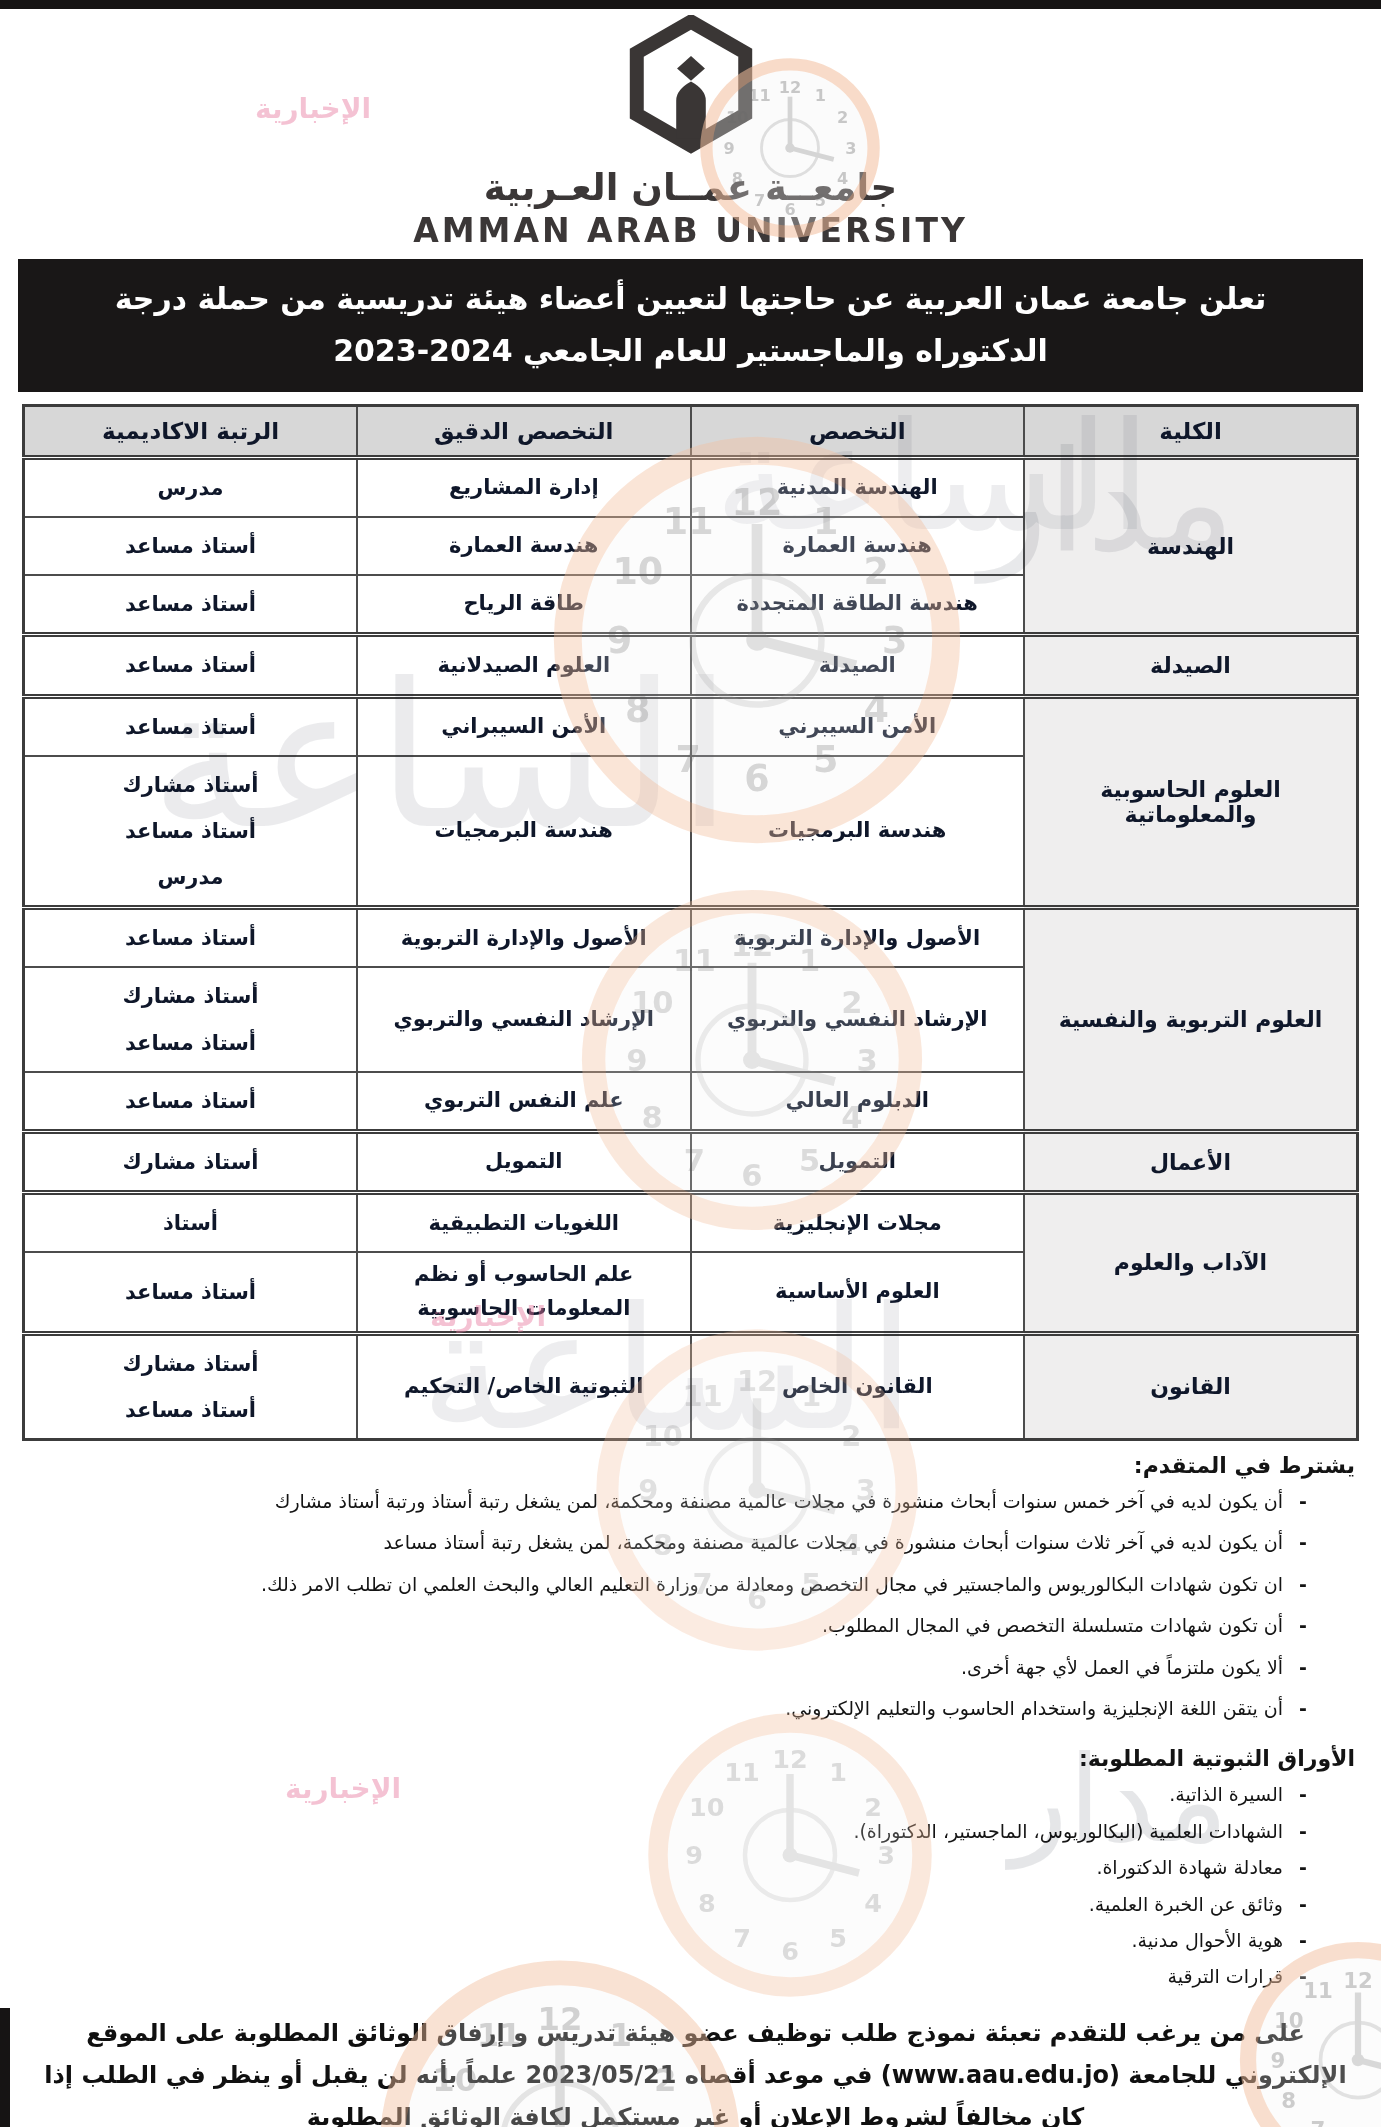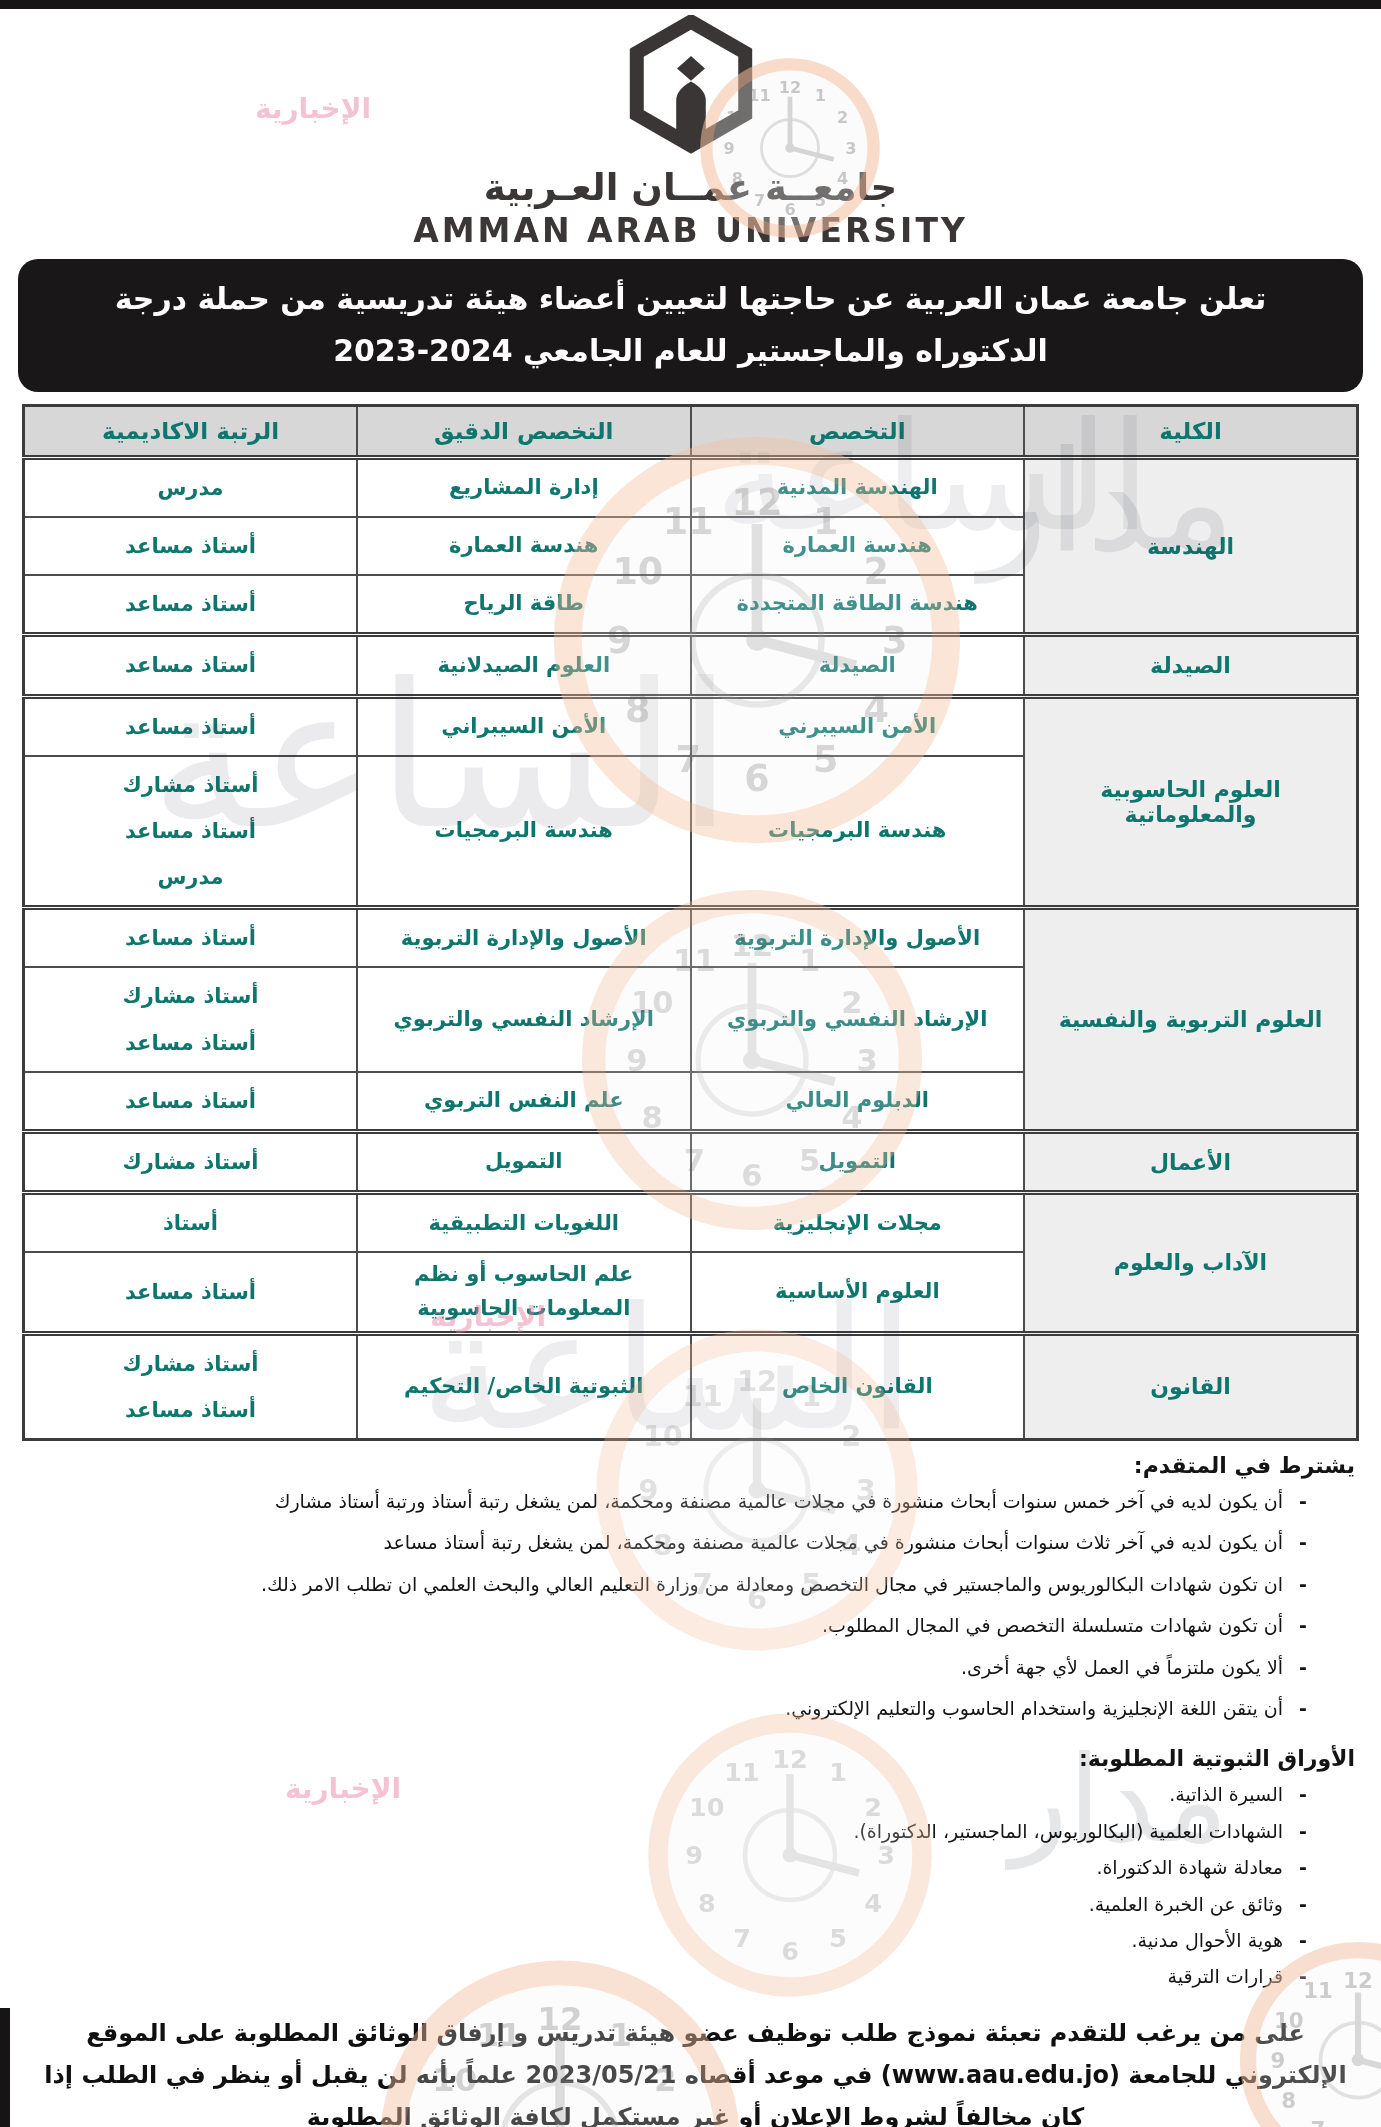--- a/index.html
+++ b/index.html
@@ -8,29 +8,29 @@
   .top-strip{height:9px;background:#161414;width:100%;flex:0 0 auto;}
 
   
   .uni-header{text-align:center;padding-top:6px;flex:0 0 auto;position:relative;z-index:1;}
   .uni-logo{display:block;margin:0 auto;}
   .uni-name-ar{font-size:37px;font-weight:bold;color:#3b3737;line-height:1.15;}
   .uni-name-en{font-size:33px;font-weight:bold;color:#3b3737;letter-spacing:3px;line-height:1.25;}
 
   
   .banner{background:#191717;color:#fff;margin:8px 18px 12px;padding:14px 16px;
-          text-align:center;direction:rtl;position:relative;z-index:1;border-radius:20px;}
+          text-align:center;direction:rtl;position:relative;z-index:1;}
   .banner div{font-size:30px;font-weight:bold;line-height:1.75;}
 
   
   table.vac{border-collapse:collapse;margin:0 22px;width:calc(100% - 44px);direction:rtl;
             position:relative;z-index:1;table-layout:fixed;}
   table.vac{border:3px solid #3c3c3c;}
   table.vac th,table.vac td{border:2px solid #4c4c4c;text-align:center;vertical-align:middle;
-            color:#0f766e;font-weight:bold;padding:5px 6px;}
+            color:#0f172a;font-weight:bold;padding:5px 6px;}
   table.vac th{background:#d7d7d7;font-size:23px;padding:11px 6px;}
   td.college-cell{background:#efeeee;font-size:22px;width:29%;}
   td.spec-cell{font-size:21px;width:27%;line-height:1.6;}
   td.precise-cell{font-size:21px;width:22%;line-height:1.6;}
   td.rank-cell{font-size:21px;width:22%;white-space:pre-line;line-height:2.2;}
   tr.group-start td{border-top:5px double #3c3c3c;}
 
   
   .sec{direction:rtl;margin:10px 26px 0;position:relative;z-index:1;color:#141414;}
   .sec h3{font-size:22px;font-weight:bold;margin:2px 0 8px;}

